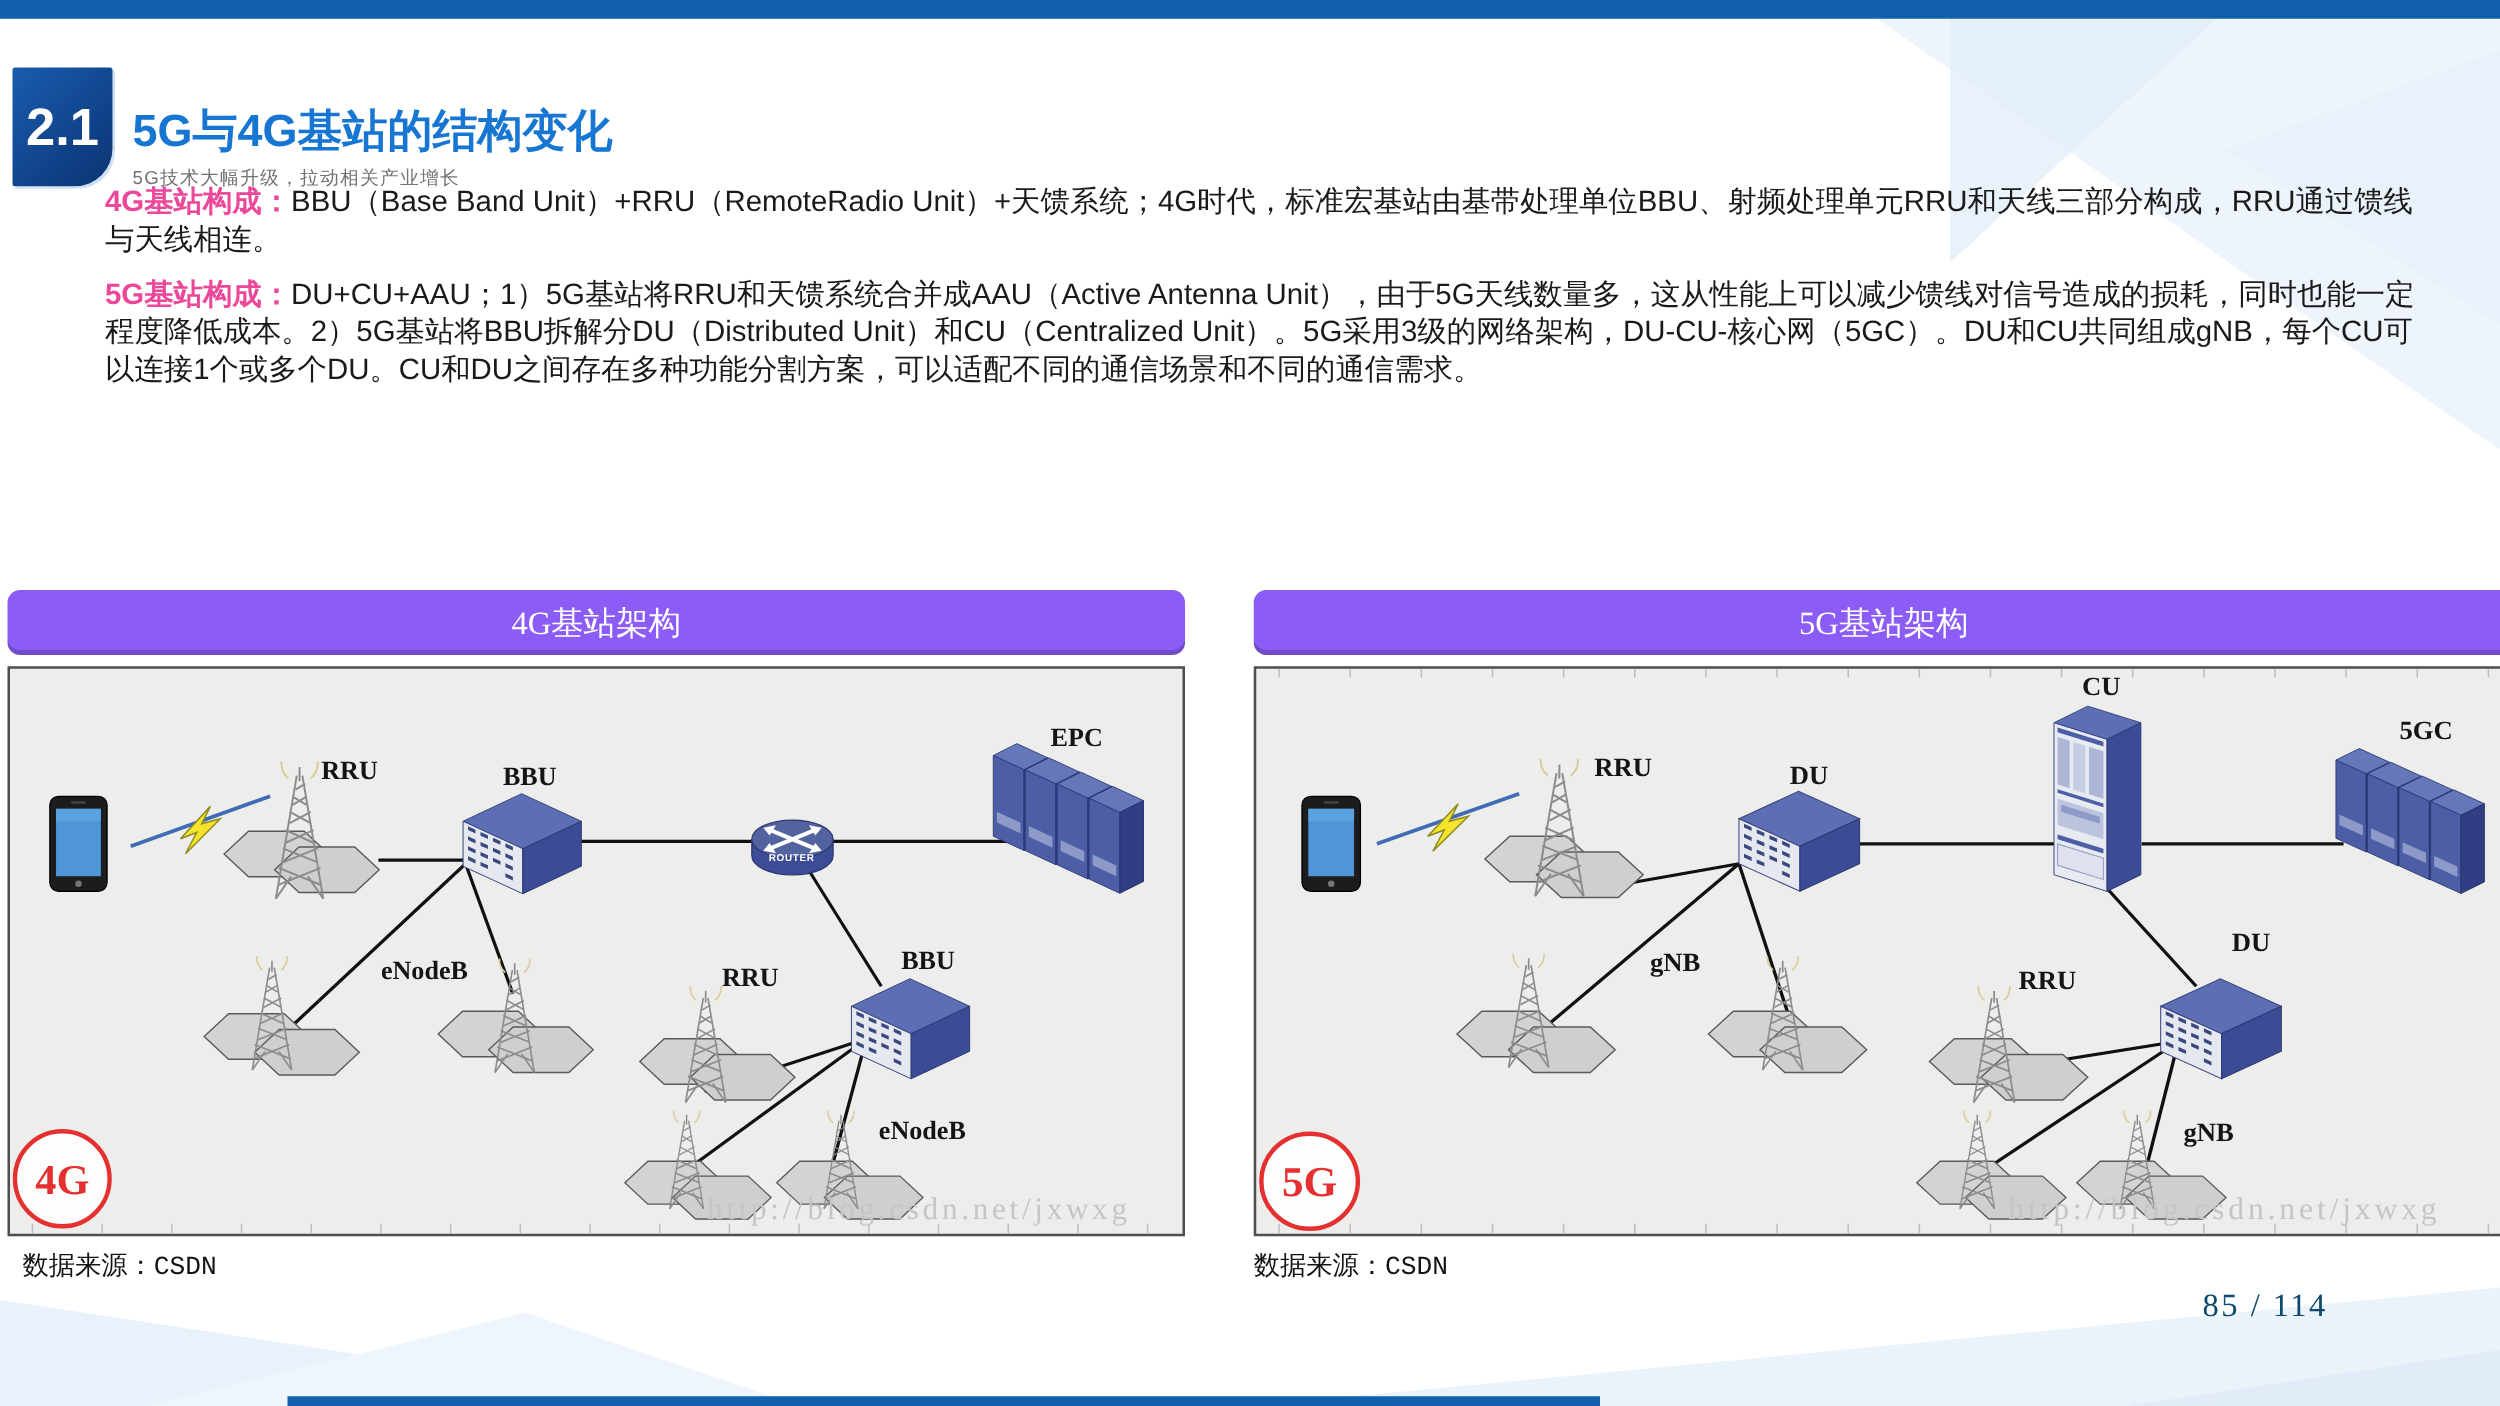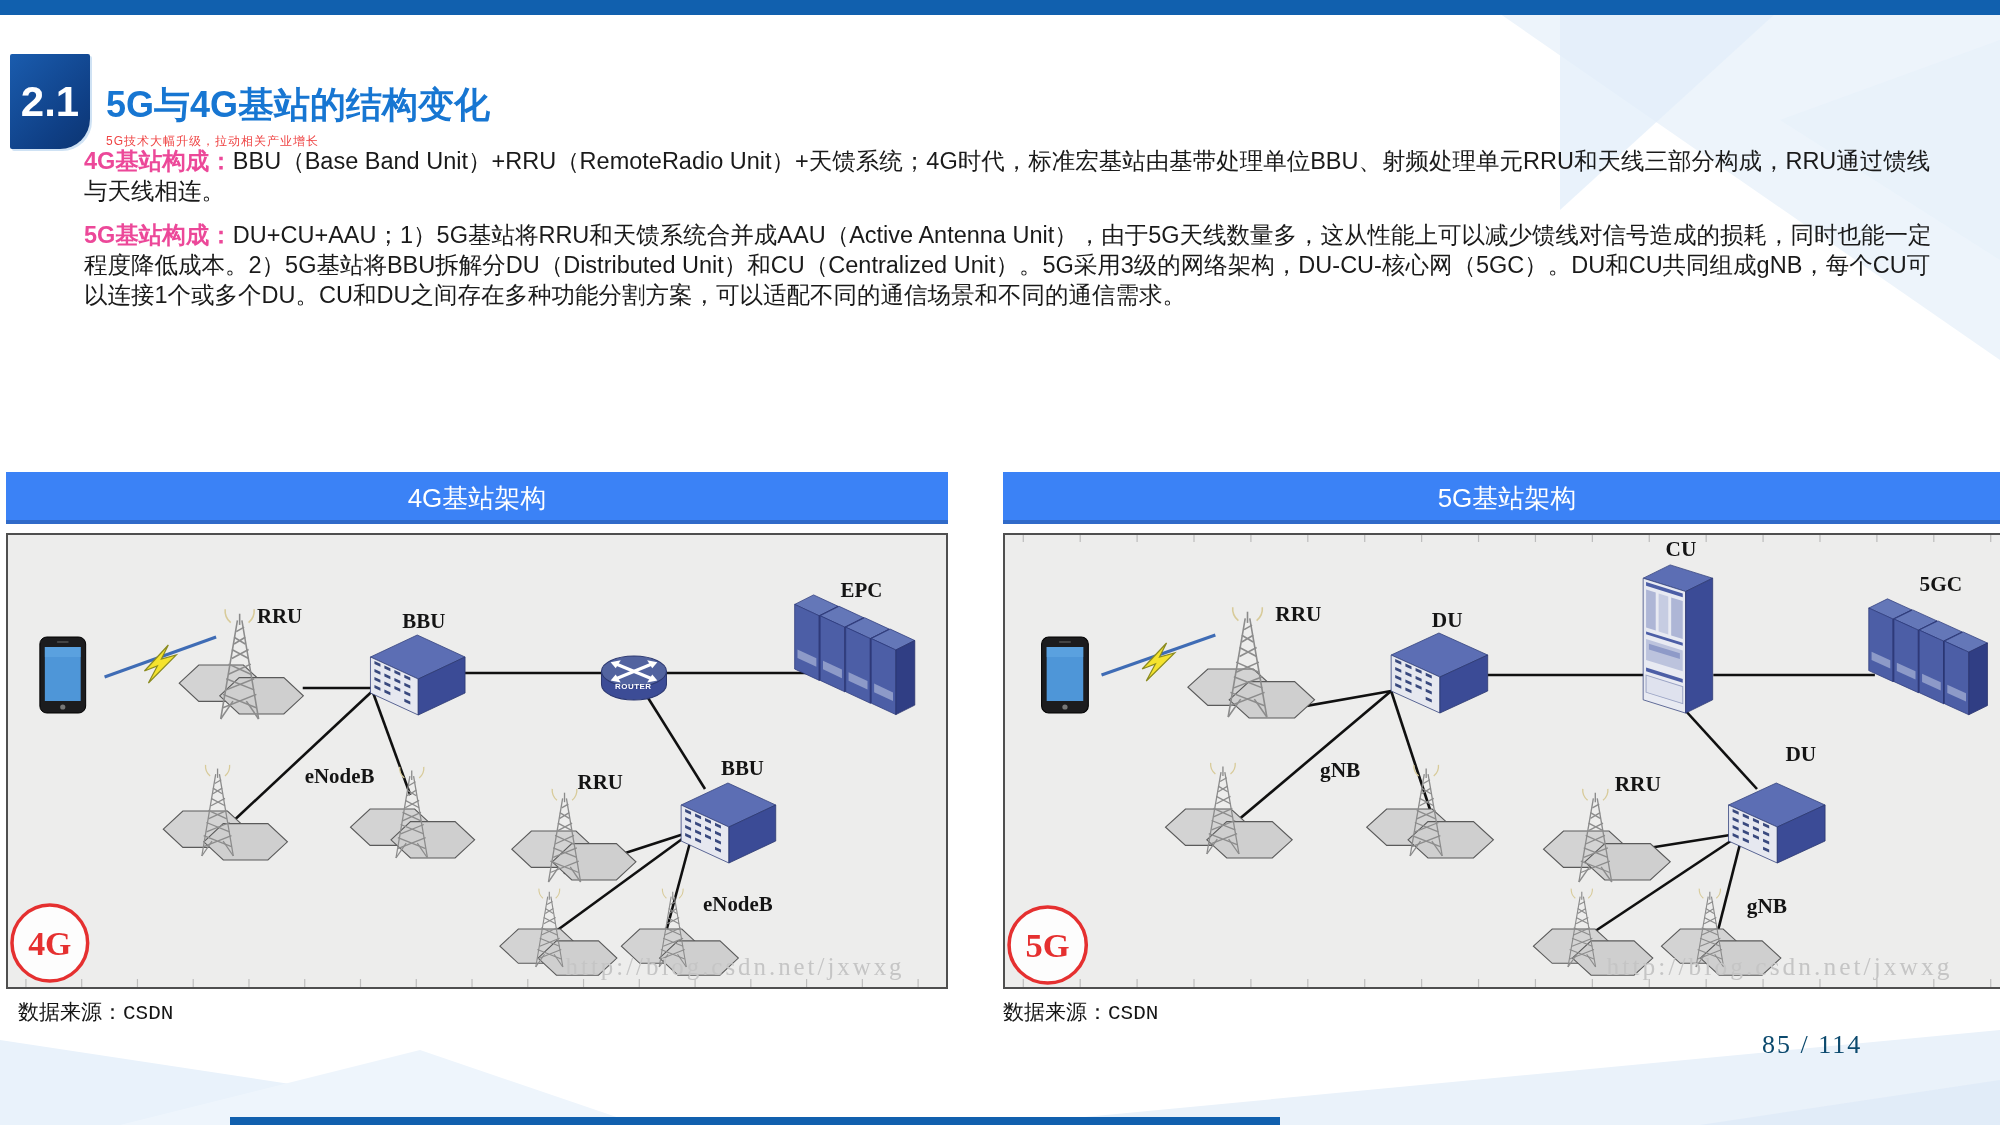--- a/index.html
+++ b/index.html
@@ -14,35 +14,36 @@
   .section-badge {
     position:absolute; left:10px; top:54px; width:80px; height:95px; z-index:2;
     background:linear-gradient(135deg,#1a5cae 0%, #0f3f85 70%, #0c3572 100%);
     border-radius:2px 2px 30px 2px;
     display:flex; align-items:center; justify-content:center;
     color:#ffffff; font-size:42px; font-weight:bold;
     box-shadow:2px 2px 0 #cfe2f4;
   }
   .title-block { position:absolute; left:106px; top:58px; z-index:2;margin-top:24px; }
   .page-title { margin:0; font-size:36px; font-weight:bold; color:#1776d2; line-height:46px; }
-  .page-subtitle { margin-top:5px; font-size:12px; color:#ef4444; letter-spacing:1px; }
+  .page-subtitle { margin-top:5px; font-size:15px; color:#737373; letter-spacing:1px; }
 
   .bodytext { position:absolute; left:84px; top:146px; width:1848px; z-index:2;
     font-size:23.5px; line-height:30px; color:#1a1a1a; }
   .bodytext p { margin:0 0 14px 0; }
   .bodytext .lead { font-weight:bold; color:#ec4899; }
 
   .panel { position:absolute; top:472px; z-index:2; }
   .panel-left { left:6px; width:942px; }
   .panel-right { left:1003px; width:1008px; }
   .panel-header {
-    height:52px; background:#3b82f6; border-radius:0;
+    height:52px; background:#8b5cf6; border-radius:10px;
     display:flex; align-items:center; justify-content:center;
     color:#ffffff; font-size:26px;
     box-shadow:inset 0 -4px 0 rgba(0,0,0,0.18);
+    font-family:Liberation Serif, serif;
   }
   .diagram {
     margin-top:9px; height:452px; background:#ededec;
     border:2px solid #4f4f4f; position:relative;
   }
   .diag-svg { position:absolute; left:0; top:0; width:100%; height:100%; }
   .source { margin-top:9px; font-size:21px; color:#141414; padding-left:12px;font-family:Liberation Mono, monospace; }
   .panel-right .source { padding-left:0; }
 
   .pagenum { position:absolute; left:1762px; top:1030px; z-index:2;

